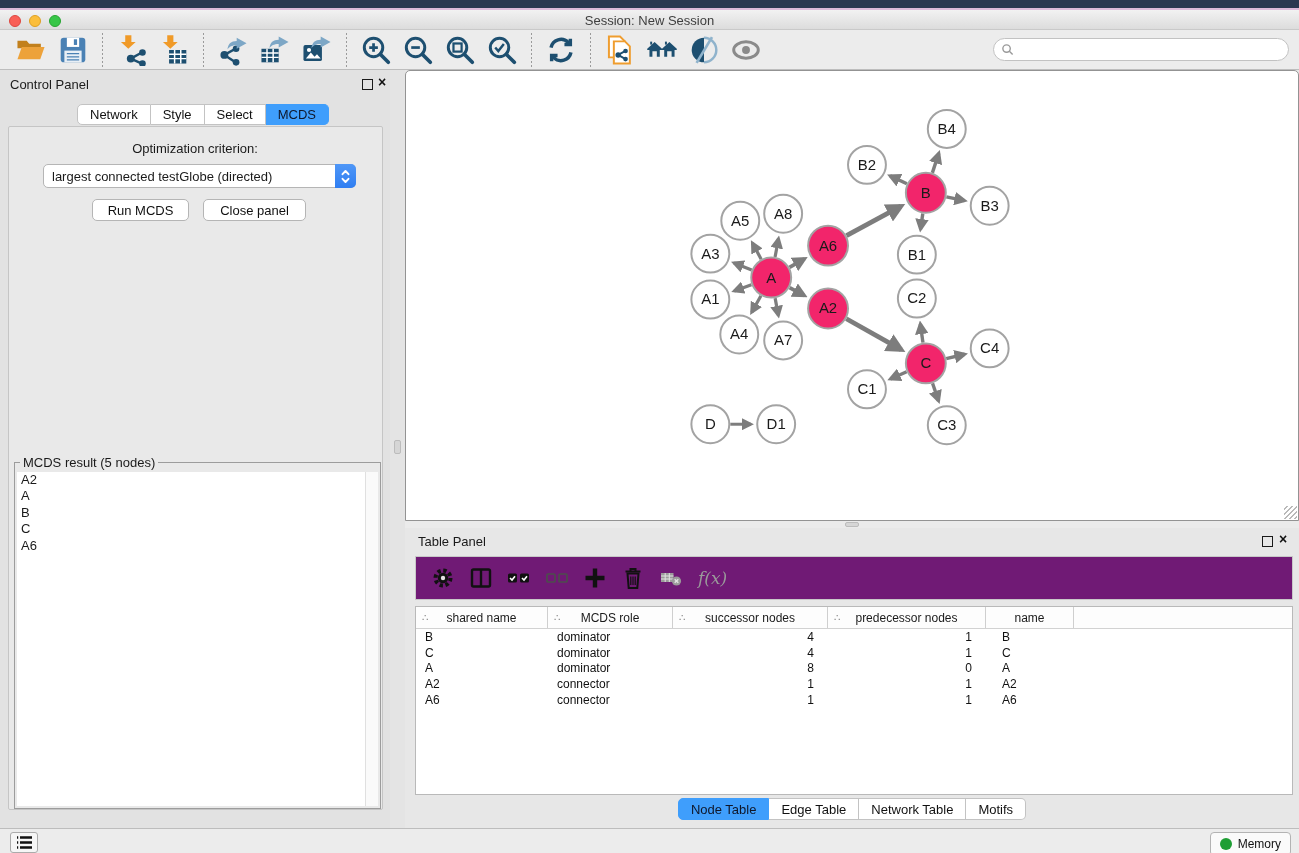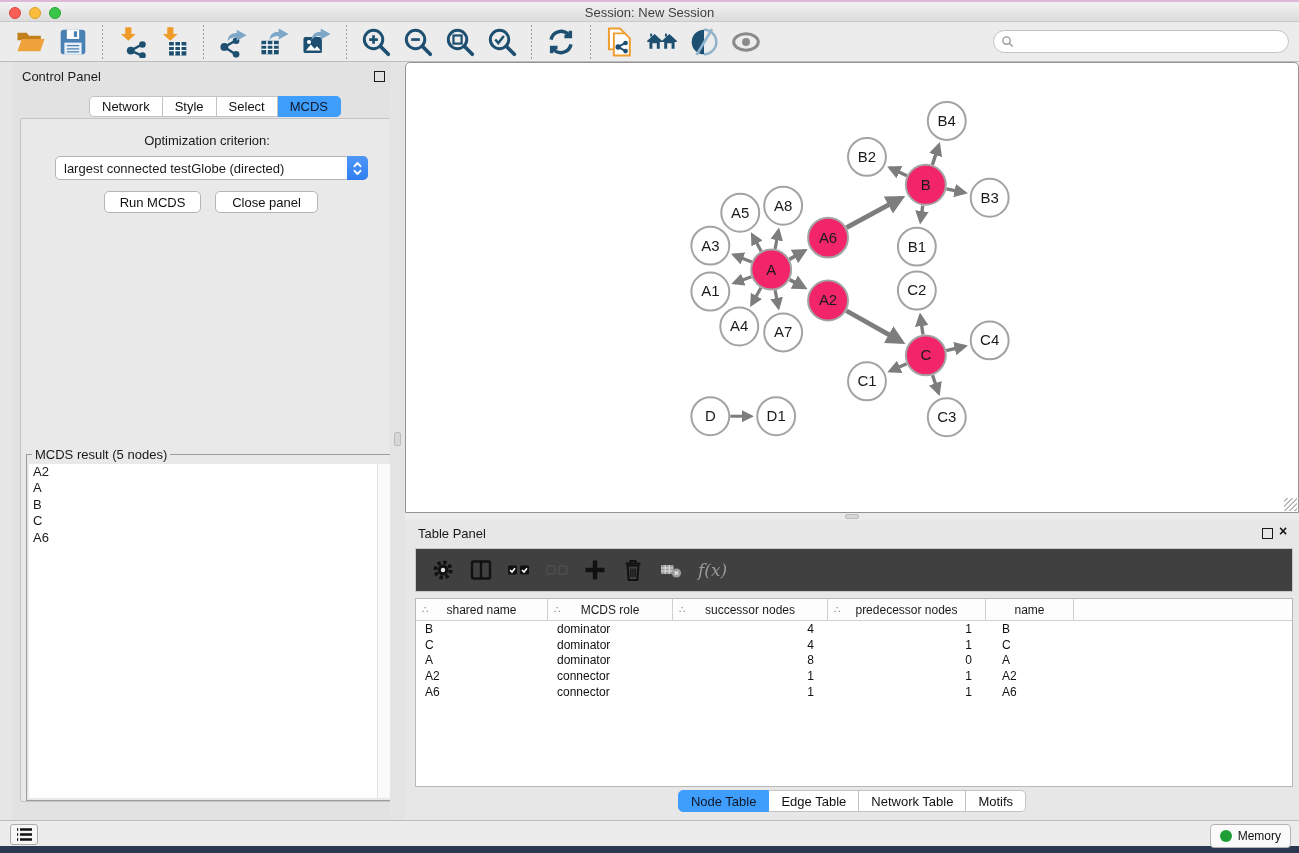--- a/index.html
+++ b/index.html
@@ -1,18 +1,18 @@
 <!DOCTYPE html>
 <html><head>
 <meta charset="utf-8">
 <style>
   * { margin:0; padding:0; box-sizing:border-box; }
   html,body { width:1299px; height:853px; }
   body { background:#2b3850; font-family:"Liberation Sans", sans-serif; color:#1a1a1a; position:relative; overflow:hidden; }
-  .app { position:absolute; top:0; left:0; width:1299px; height:846px; background:#e6e6e6; }
+  .app { position:absolute; top:8px; left:0; width:1299px; height:846px; background:#e6e6e6; }
 
   
   .titlebar { position:absolute; top:0; left:0; width:1299px; height:22px;
     background:linear-gradient(#f2f2f2,#dcdcdc); border-top:2px solid #ddb9d8; border-bottom:1px solid #c9c9c9; }
   .titlebar .title { position:absolute; width:100%; text-align:center; top:3px; font-size:13px; color:#3e3e3e; }
   .lights { position:absolute; left:9px; top:5px; display:flex; gap:8px; }
   .light { width:12px; height:12px; border-radius:50%; }
   .light.red { background:#f95f57; border:1px solid #dd4741; }
   .light.yellow { background:#fbbe3c; border:1px solid #dfa023; }
   .light.green { background:#37c648; border:1px solid #27a532; }
@@ -20,21 +20,21 @@
   
   .toolbar { position:absolute; top:22px; left:0; width:1299px; height:40px; background:#ececec;
     border-bottom:1px solid #bdbdbd; display:flex; align-items:center; padding-left:10px; }
   .tb-icon { width:32px; height:32px; margin:0 5px; display:flex; align-items:center; justify-content:center; }
   .tb-sep { width:1px; height:34px; margin:0 8px; background-image:linear-gradient(#9a9a9a 40%, transparent 40%); background-size:1px 4px; }
   .search-wrap { position:absolute; right:10px; top:8px; width:296px; height:23px; background:#fff;
     border:1px solid #c2c2c2; border-radius:12px; display:flex; align-items:center; padding-left:7px; }
   .search-wrap input { border:none; outline:none; flex:1; font-size:12px; background:transparent; margin-left:4px; font-family:inherit; }
 
   
-  .control-panel { position:absolute; top:62px; left:0; width:390px; height:758px; background:#e2e2e2;margin-left:12px; }
+  .control-panel { position:absolute; top:62px; left:0; width:390px; height:758px; background:#e2e2e2; }
   .cp-title { position:absolute; top:7px; left:10px; font-size:13px; color:#1c1c1c; }
   .float-btn { position:absolute; top:9px; width:11px; height:11px; border:1.5px solid #1a1a1a; background:transparent; }
   .close-btn { position:absolute; top:4px; font-size:14px; font-weight:900; color:#111; line-height:16px; }
   .cp-tabs { position:absolute; top:34px; left:77px; display:flex; height:21px; }
   .seg { font-size:13px; padding:0 12px; background:#fff; border:1px solid #c3c3c3; border-left:none;
     display:flex; align-items:center; justify-content:center; color:#111; }
   .seg:first-child { border-left:1px solid #c3c3c3; border-radius:5px 0 0 5px; }
   .seg:last-child { border-radius:0 5px 5px 0; }
   .seg.active { background:#3f9efc; border-color:#3f9efc; color:#0f172a; }
   .cp-box { position:absolute; top:56px; left:8px; width:375px; height:684px; background:#e9e9e9;
@@ -65,21 +65,21 @@
     background:linear-gradient(#efefef,#d7d7d7); border-bottom:1px solid #b4b4b4; }
   .net-titlebar .title { position:absolute; width:100%; text-align:center; top:5px; font-size:13px; color:#2e2e2e; }
   .net-canvas { position:absolute; top:26px; left:0; right:0; bottom:0; background:#fff; }
   .net-canvas svg { width:100%; height:100%; display:block; }
   .resize-grip { position:absolute; right:1px; bottom:1px; width:13px; height:13px;
     background:repeating-linear-gradient(135deg, transparent 0 2px, #b9b9b9 2px 3.5px); }
 
   
   .table-panel { position:absolute; top:520px; left:405px; width:894px; height:300px; background:#e7e7e7; }
   .tp-title { position:absolute; top:6px; left:13px; font-size:13px; }
-  .tp-toolbar { position:absolute; top:28px; left:10px; width:878px; height:44px; background:#404040;
+  .tp-toolbar { position:absolute; top:28px; left:10px; width:878px; height:44px; background:#701a75;
     border:1px solid #c8c8c8; display:flex; align-items:center; padding-left:14px; }
   .tp-icon { width:26px; height:26px; margin-right:12px; display:flex; align-items:center; justify-content:center; }
   .fx { font-family:"DejaVu Serif", serif; font-style:italic; font-size:17px; color:#9a9a9a; margin-left:2px; }
   .tp-table { position:absolute; top:78px; left:10px; width:878px; height:189px; background:#fff; border:1px solid #b9b9b9; overflow:hidden; }
   .tp-head { display:flex; height:22px; border-bottom:1px solid #d2d2d2; background:#fdfdfd; }
   .th { position:relative; display:flex; align-items:center; justify-content:center; font-size:12px;
     color:#1a1a1a; border-right:1px solid #cfcfcf; height:100%; }
   .th .tree-ico { position:absolute; left:6px; font-size:10px; color:#7c7c7c; }
   .tp-body .tr { display:flex; height:15.8px; align-items:center; }
   .td { font-size:12px; color:#111; overflow:hidden; white-space:nowrap; }

